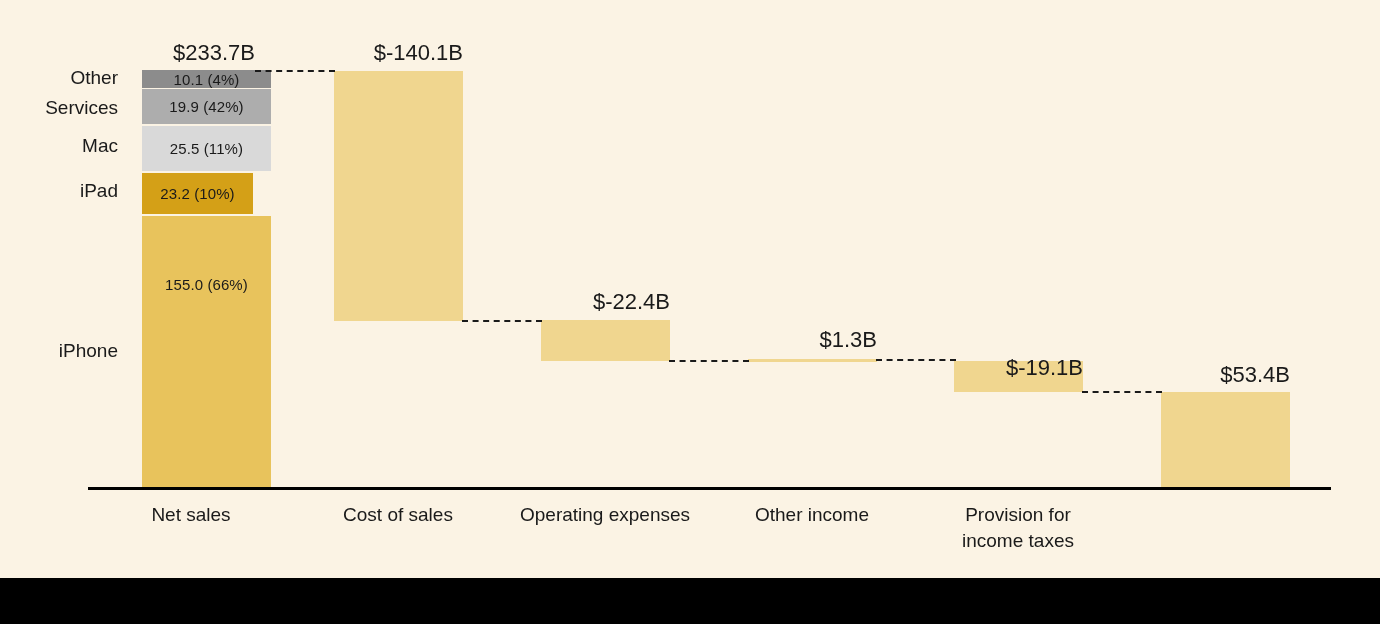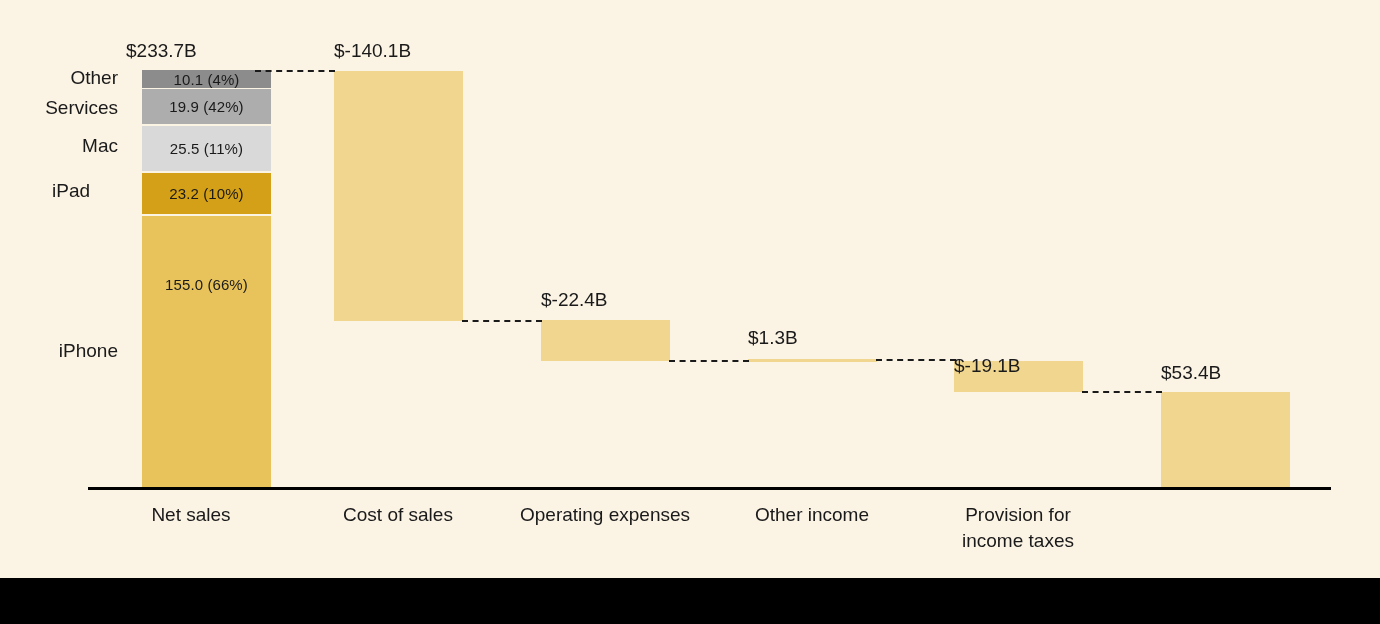--- a/index.html
+++ b/index.html
@@ -48,23 +48,23 @@
   }
   .cat-label {
     position: absolute;
     font-size: 19px;
     color: #1a1a1a;
     text-align: right;
     white-space: nowrap;
   }
   .value-label {
     position: absolute;
-    font-size: 19px;
+    font-size: 22px;
     color: #1a1a1a;
-    text-align: left;
+    text-align: right;
     white-space: nowrap;
   }
   .axis-label {
     position: absolute;
     font-size: 19px;
     color: #1a1a1a;
     text-align: center;
     line-height: 26px;
   }
   #baseline {
@@ -93,21 +93,21 @@
     </div>
 
     <div class="seg" style="left:0; top:19px; width:129px; height:35px; background:#ADADAD;">
       <span class="seg-label">19.9 (42%)</span>
     </div>
 
     <div class="seg" style="left:0; top:56px; width:129px; height:45px; background:#D9D9D9;justify-content:center;">
       <span class="seg-label">25.5 (11%)</span>
     </div>
 
-    <div class="seg" style="left:0; top:103px; width:129px; height:41px; background:#D4A017;">
+    <div class="seg" style="left:0; top:103px; width:111px; height:41px; background:#D4A017;">
       <span class="seg-label">23.2 (10%)</span>
     </div>
 
     <div class="seg" style="left:0; top:146px; width:129px; height:272px; background:#E8C35C;">
       <span class="seg-label" style="position:absolute; top:60px;">155.0 (66%)</span>
     </div>
   </div>
 
   <div class="bar" style="left:334px; top:71px; width:129px; height:250px; background:#F0D68F;"></div>
 
@@ -123,21 +123,21 @@
   <div class="connector" style="left:462px; top:320px; width:80px;"></div>
   <div class="connector" style="left:669px; top:360px; width:80px;"></div>
   <div class="connector" style="left:876px; top:359px; width:80px;"></div>
   <div class="connector" style="left:1082px; top:391px; width:80px;"></div>
 
   <div id="baseline"></div>
 
   <div class="cat-label" style="left:0; top:67px; width:118px;">Other</div>
   <div class="cat-label" style="left:0; top:97px; width:118px;">Services</div>
   <div class="cat-label" style="left:0; top:135px; width:118px;">Mac</div>
-  <div class="cat-label" style="left:12px; top:180px; width:118px;text-align:center;">iPad</div>
+  <div class="cat-label" style="left:0; top:180px; width:118px;">iPad</div>
   <div class="cat-label" style="left:0; top:340px; width:118px;">iPhone</div>
 
   <div class="value-label" style="left:126px; top:40px; width:129px;">$233.7B</div>
   <div class="value-label" style="left:334px; top:40px; width:129px;">$-140.1B</div>
   <div class="value-label" style="left:541px; top:289px; width:129px;">$-22.4B</div>
   <div class="value-label" style="left:748px; top:327px; width:129px;">$1.3B</div>
   <div class="value-label" style="left:954px; top:327px; width:129px;margin-top:28px;">$-19.1B</div>
   <div class="value-label" style="left:1161px; top:362px; width:129px;">$53.4B</div>
 
   <div class="axis-label" style="left:96px; top:502px; width:190px;">

